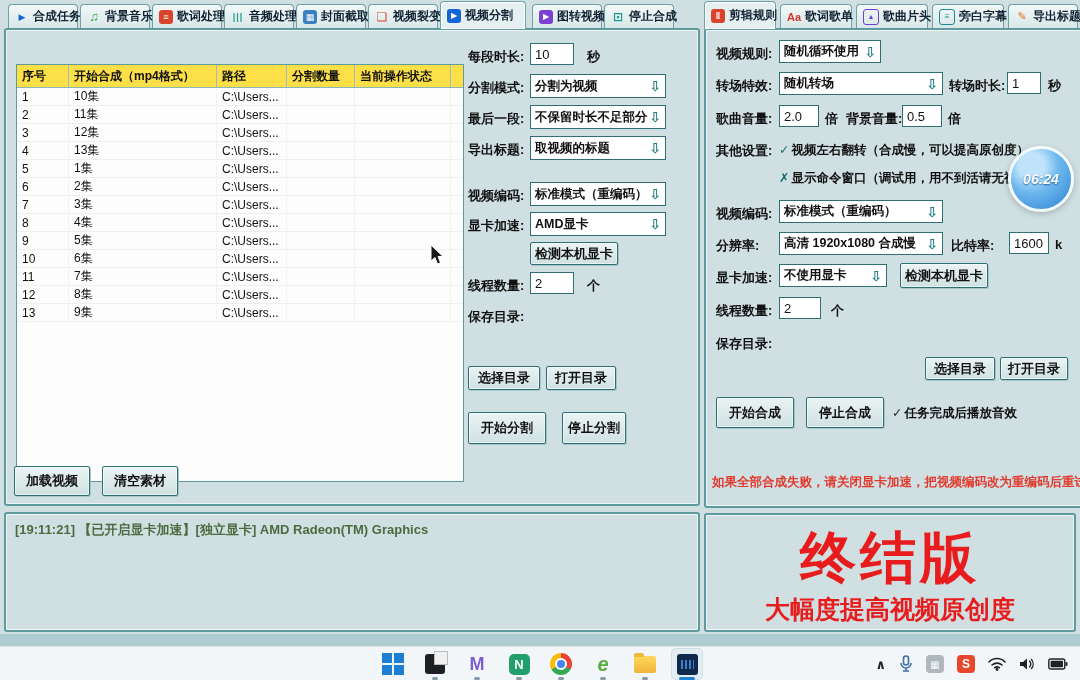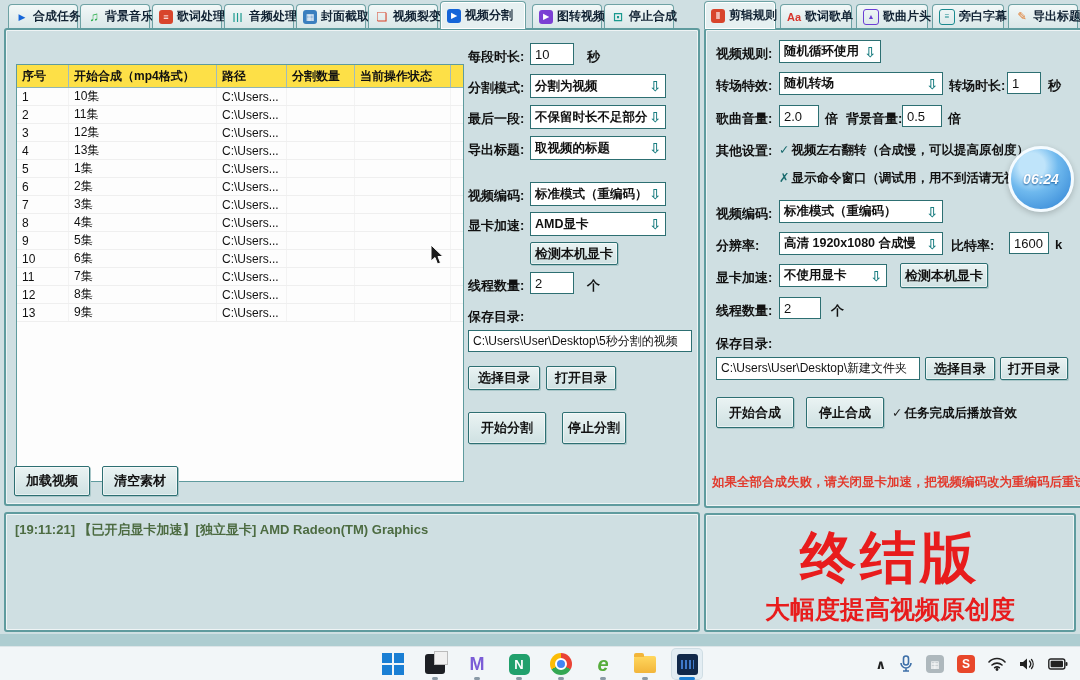--- a/index.html
+++ b/index.html
@@ -309,21 +309,20 @@
       <span class="arr">⇩</span>
       </div>
 
     <div class="btn" style="left:524px;top:212px;width:88px;height:23px">检测本机显卡</div>
 
     <div class="lbl" style="left:462px;top:247px">线程数量:</div>
     <div class="inputbox" style="left:524px;top:242px;width:44px;height:22px">2</div>
     <div class="unit" style="left:581px;top:247px">个</div>
 
     <div class="lbl" style="left:462px;top:278px">保存目录:</div>
-    <div class="inputbox" style="left:462px;top:300px;width:224px;height:22px;font-size:12px">C:\Users\User\Desktop\5秒分割的视频</div>
 
     <div class="btn" style="left:462px;top:336px;width:72px;height:24px">选择目录</div>
     <div class="btn" style="left:540px;top:336px;width:70px;height:24px">打开目录</div>
 
     <div class="btn" style="left:462px;top:382px;width:78px;height:32px">开始分割</div>
     <div class="btn" style="left:556px;top:382px;width:64px;height:32px">停止分割</div>
 
     <div class="btn" style="left:8px;top:436px;width:76px;height:30px">加载视频</div>
     <div class="btn" style="left:96px;top:436px;width:76px;height:30px">清空素材</div>
   </div>
@@ -382,21 +381,20 @@
       <span>不使用显卡</span>
       <span class="arr">⇩</span>
       </div>
     <div class="btn" style="left:194px;top:233px;width:88px;height:25px">检测本机显卡</div>
 
     <div class="lbl" style="left:10px;top:272px">线程数量:</div>
     <div class="inputbox" style="left:73px;top:267px;width:42px;height:22px">2</div>
     <div class="unit" style="left:125px;top:272px">个</div>
 
     <div class="lbl" style="left:10px;top:305px">保存目录:</div>
-    <div class="inputbox" style="left:10px;top:327px;width:204px;height:23px;font-size:12px">C:\Users\User\Desktop\新建文件夹</div>
     <div class="btn" style="left:219px;top:327px;width:70px;height:23px">选择目录</div>
     <div class="btn" style="left:294px;top:327px;width:68px;height:23px">打开目录</div>
 
     <div class="btn" style="left:10px;top:367px;width:78px;height:31px">开始合成</div>
     <div class="btn" style="left:100px;top:367px;width:78px;height:31px">停止合成</div>
     <div class="opt" style="left:186px;top:375px">
       <span class="mk" style="color:#222">✓</span><span>任务完成后播放音效</span></div>
 
     <div class="warn" style="left:6px;top:444px">如果全部合成失败，请关闭显卡加速，把视频编码改为重编码后重试</div>
   </div>

